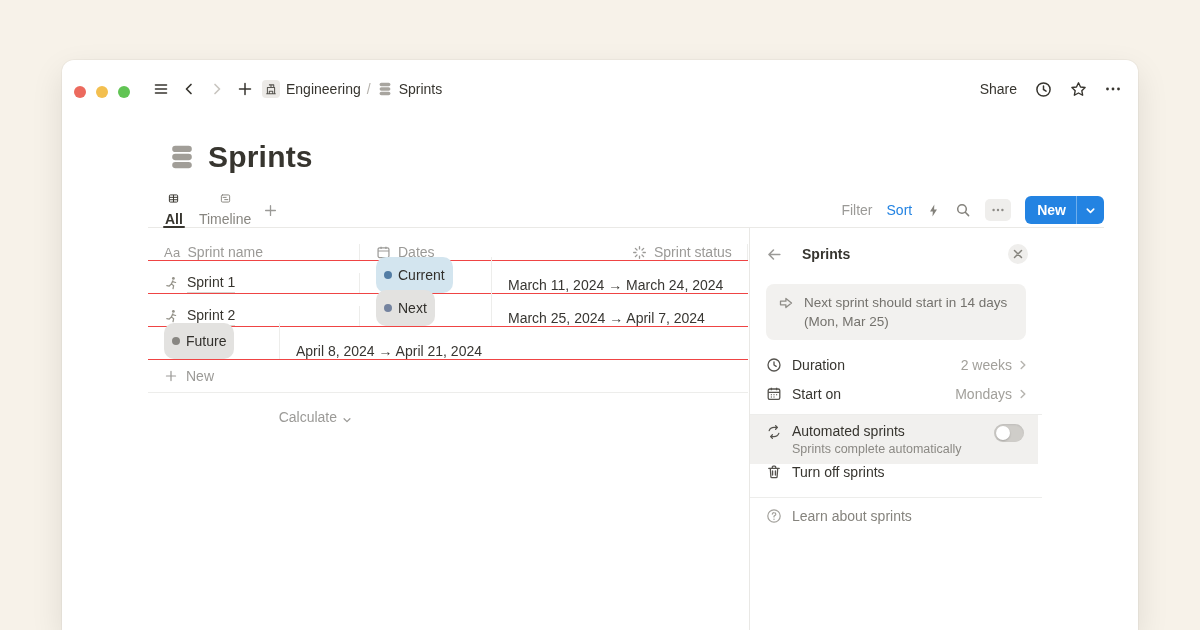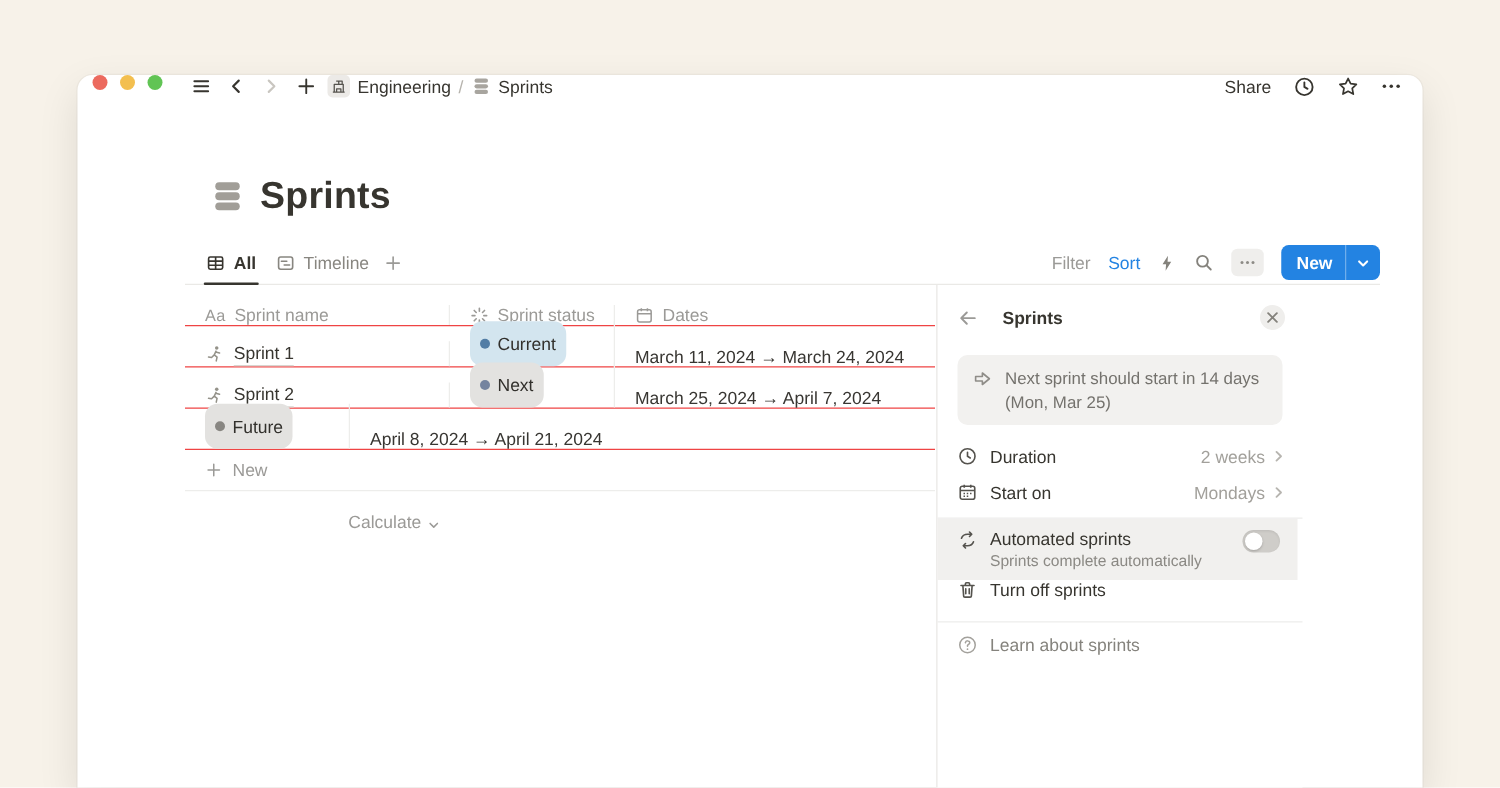--- a/index.html
+++ b/index.html
@@ -8,38 +8,38 @@
     background:#f7f2e9;
     font-family:"Liberation Sans","DejaVu Sans",sans-serif;
     color:#37352f;
   }
   .window {
     position:absolute; left:62px; top:60px; width:1076px; height:570px;
     background:#fff; border-radius:12px 12px 0 0;
     box-shadow:0 12px 32px rgba(0,0,0,.10), 0 0 0 1px rgba(0,0,0,.03);
   }
   
-  .titlebar { position:absolute; left:0; top:0; right:0; height:38px; display:flex; align-items:flex-start; padding:0 16px 0 12px; }
+  .titlebar { position:absolute; left:0; top:0; right:0; height:38px; display:flex; align-items:flex-end; padding:0 16px 0 12px; }
   .tl { width:12px; height:12px; border-radius:50%; margin-right:10px; cursor:pointer; }
   .tl.red{background:#ec6a5e;} .tl.yellow{background:#f3bf4f;} .tl.green{background:#61c454;}
   .tb-icon { width:18px; height:18px; display:flex; align-items:center; justify-content:center; color:#37352f; cursor:pointer; border-radius:4px; }
   .tb-icon.dim { color:#c9c6c0; }
   .tb-group { display:flex; align-items:center; gap:10px; margin-left:12px; }
   .crumbs { display:flex; align-items:center; gap:6px; margin-left:8px; font-size:14px; }
   .ws-badge { width:18px; height:18px; background:#eceae7; border-radius:4px; display:flex; align-items:center; justify-content:center; color:#55534e; }
   .crumb { cursor:pointer; }
   .crumb-sep { color:#b6b3ad; }
   .titlebar-right { margin-left:auto; display:flex; align-items:center; gap:17px; }
   .share { font-size:14px; cursor:pointer; }
   
   .page-title-row { position:absolute; left:106px; top:80px; display:flex; align-items:center; gap:12px; }
   .page-title { font-size:30px; font-weight:700; letter-spacing:.2px; cursor:text; }
   
   .tabbar { position:absolute; left:86px; top:133px; width:956px; height:35px; border-bottom:1px solid #eae9e6; display:flex; align-items:center; }
-  .tab { display:flex; align-items:center; gap:7px; font-size:14px; padding:0 8px; height:100%; position:relative; cursor:pointer; color:#888680; }
+  .tab { display:flex; align-items:center; gap:7px; font-size:14px; padding:0 8px; height:100%; position:relative; cursor:pointer; color:#888680;flex-direction:column; }
   .tab.active { color:#37352f; font-weight:600; }
   .tab.active::after { content:""; position:absolute; left:6px; right:6px; bottom:-1px; height:2px; background:#37352f; border-radius:1px; }
   .tab:first-child { margin-left:9px; }
   .tab-add { color:#9b9a97; margin-left:4px; cursor:pointer; display:flex; align-items:center; }
   .viewbar-right { margin-left:auto; display:flex; align-items:center; gap:14px; }
   .vb-text { font-size:14px; cursor:pointer; }
   .vb-filter { color:#9b9a97; }
   .vb-sort { color:#2383e2; }
   .vb-icon { color:#84827c; display:flex; cursor:pointer; }
   .more-btn { background:#efeeec; border-radius:5px; width:26px; height:22px; display:flex; align-items:center; justify-content:center; color:#8d8b86; cursor:pointer; }
@@ -228,32 +228,32 @@
       </div>
     </div>
   </div>
 
   <div class="grid">
     <div class="t-row t-head">
       <div class="cell c1 bordered">
         <span class="aa">Aa</span>
         <span>Sprint name</span>
       </div>
-      <div class="cell c2 bordered">
-        <svg width="15" height="15" viewBox="0 0 16 16" stroke="#9b9a97" stroke-width="1.4" stroke-linecap="round">
-            <path d="M8 1.8v2.4M12.4 3.6 10.7 5.3M14.2 8h-2.4M12.4 12.4 10.7 10.7M8 14.2v-2.4M3.6 12.4 5.3 10.7M1.8 8h2.4M3.6 3.6 5.3 5.3"></path>
-          </svg>
-        <span>Sprint status</span>
-      </div>
       <div class="cell c3">
         <svg width="15" height="15" viewBox="0 0 16 16" fill="none" stroke="#9b9a97" stroke-width="1.3">
             <rect x="2.2" y="3" width="11.6" height="10.4" rx="1.6"></rect>
             <path d="M2.2 6.4h11.6M5.4 1.8v2.4M10.6 1.8v2.4"></path>
           </svg>
         <span>Dates</span>
+      </div>
+      <div class="cell c2 bordered">
+        <svg width="15" height="15" viewBox="0 0 16 16" stroke="#9b9a97" stroke-width="1.4" stroke-linecap="round">
+            <path d="M8 1.8v2.4M12.4 3.6 10.7 5.3M14.2 8h-2.4M12.4 12.4 10.7 10.7M8 14.2v-2.4M3.6 12.4 5.3 10.7M1.8 8h2.4M3.6 3.6 5.3 5.3"></path>
+          </svg>
+        <span>Sprint status</span>
       </div>
     </div>
 
     <div class="t-row">
       <div class="cell c1 bordered name-cell">
         <svg width="15" height="15" viewBox="0 0 16 16" fill="none" stroke="#949289" stroke-width="1.3" stroke-linecap="round" stroke-linejoin="round">
             <circle cx="10" cy="2.6" r="1.5" fill="#949289" stroke="none"></circle>
             <path d="M9.4 5.2 7.9 8.4l2.4 1.9-.7 3.3M7.9 8.4 5.6 10.7 3 10.3M9.1 6l3.3.9"></path>
           </svg>
         <span class="sprint-name">Sprint 1</span>

